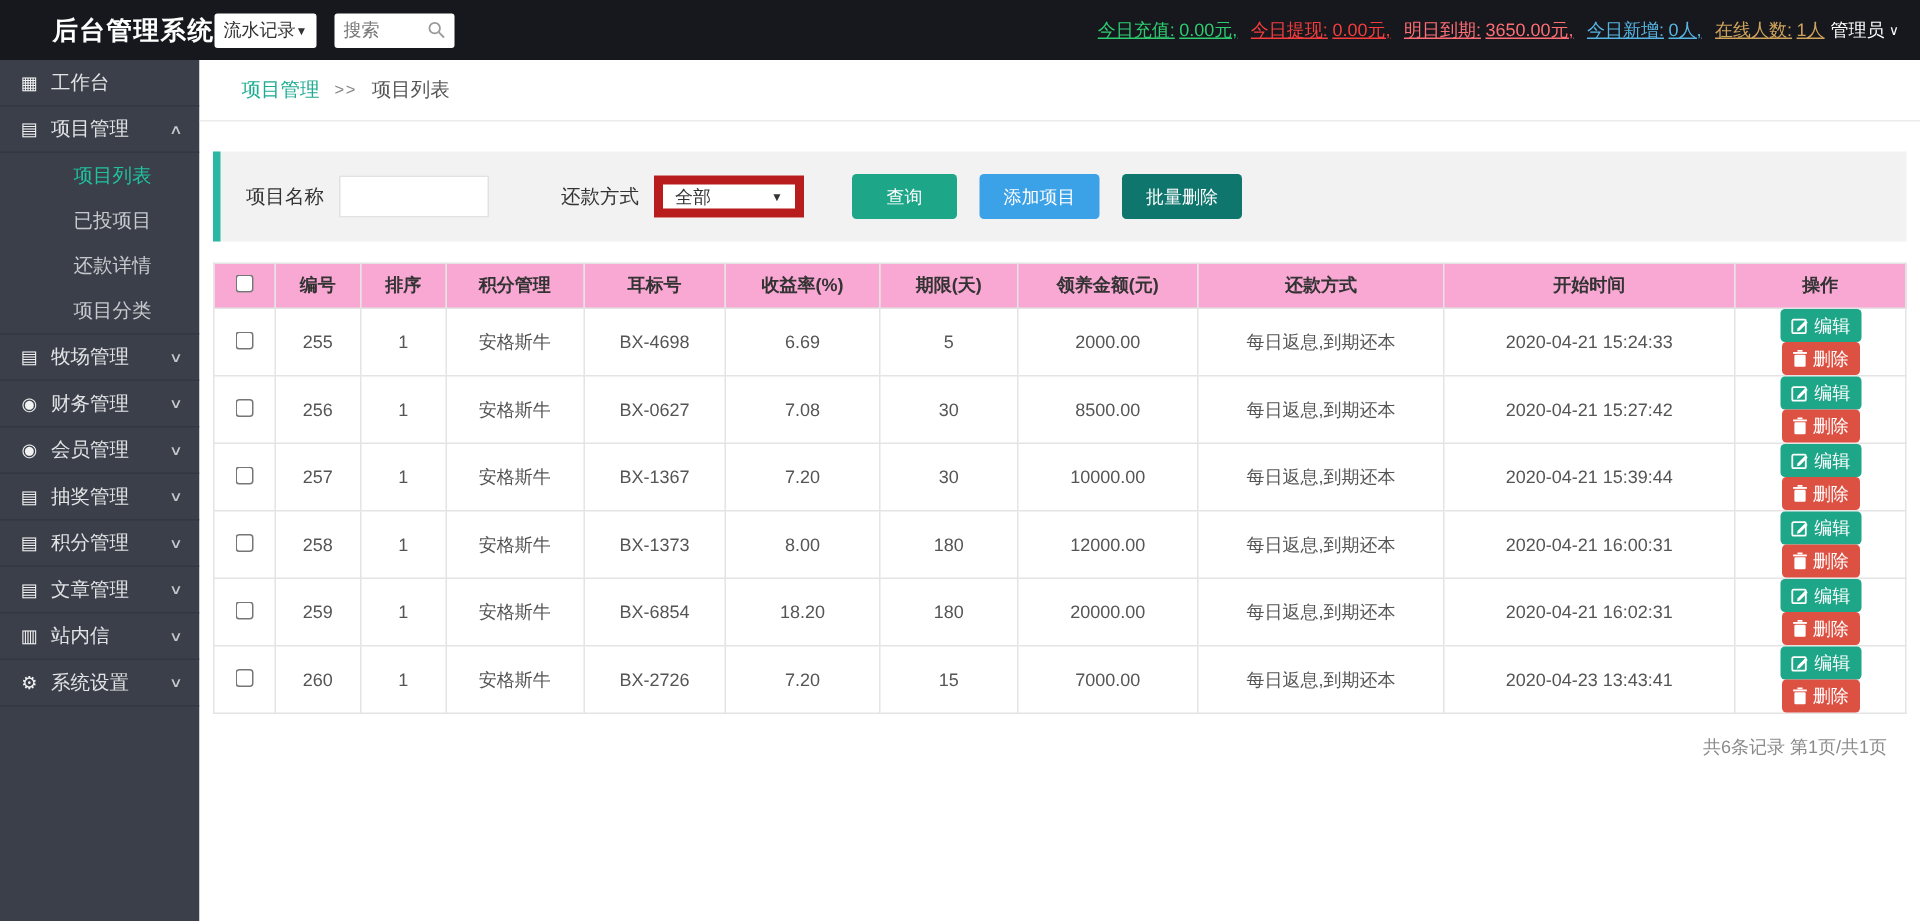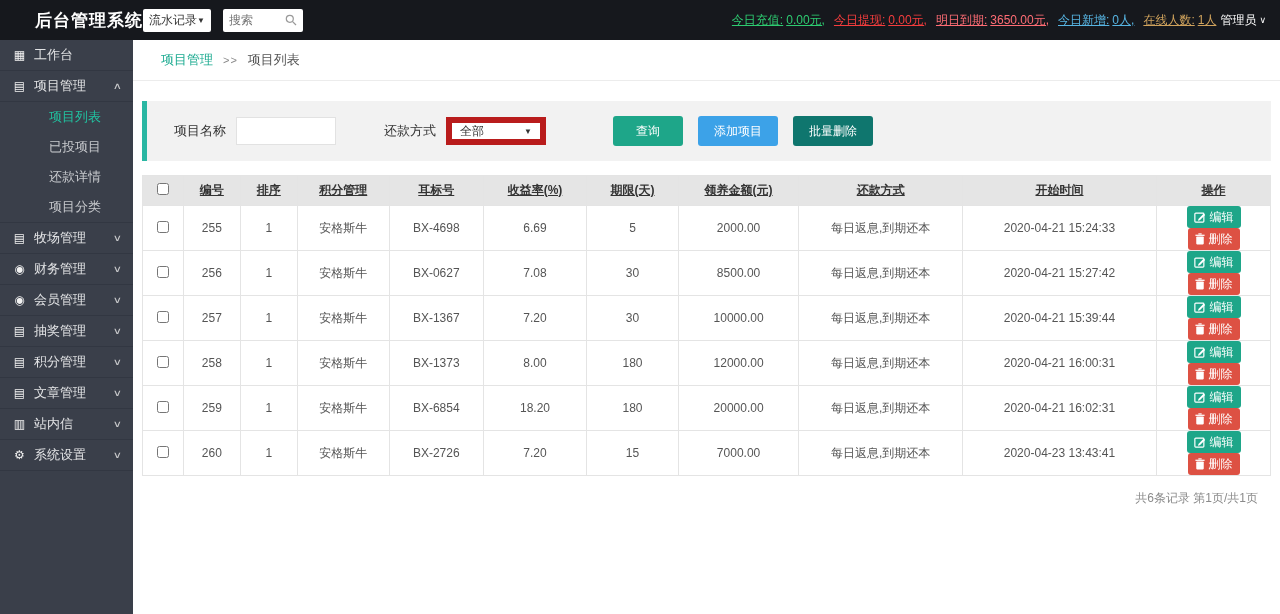--- a/index.html
+++ b/index.html
@@ -28,34 +28,34 @@
   .side-sub-item { height:30px; display:flex; align-items:center; padding-left:49px; font-size:13px; color:#c7c9cd; cursor:pointer; }
   .side-sub-item.active { color:#21c2a0; }
 
   
   .main { position:absolute; top:40px; left:133px; right:0; bottom:0; background:#fff; overflow:hidden; }
   .breadcrumb { height:41px; border-bottom:1px solid #ececec; display:flex; align-items:center; gap:10px; padding-left:28px; font-size:13px; }
   .bc-parent { color:#1dab91; cursor:pointer; }
   .bc-sep { color:#888; font-size:11px; letter-spacing:1px; }
   .bc-current { color:#555; }
 
-  .filter { margin:20px 9px 0 9px; height:60px; background:#f2f2f2; border-left:5px solid #2ab7a3; display:flex; align-items:center; padding-left:27px; }
+  .filter { margin:20px 9px 0 9px; height:60px; background:#f2f2f2; border-left:5px solid #2ab7a3; display:flex; align-items:center; padding-left:17px; }
   .flabel { font-size:13px; color:#333; margin-right:10px; white-space:nowrap; }
   .flabel.f2 { margin-left:48px; }
   .finput { width:100px; height:28px; border:1px solid #e2e2e2; background:#fff; padding:0 6px; font-size:12px; outline:none; font-family:inherit; }
   .fselect { width:100px; height:28px; background:#fff; border:6px solid #b91c1c; display:flex; align-items:center; justify-content:space-between; padding:0 8px; font-size:12px; color:#333; cursor:pointer; }
   .fselect .caret { font-size:8px; color:#333; }
   .btn { height:30px; border:none; border-radius:3px; color:#fff; font-size:12px; padding:0 16px; margin-left:15px; cursor:pointer; font-family:inherit; white-space:nowrap; }
-  .btn.teal { background:#1ea689; margin-left:67px; padding:0 23px; }
+  .btn.teal { background:#1ea689; margin-left:32px; padding:0 23px; }
   .btn.blue { background:#3ca2e8; }
   .btn.red  { background:#0f766e; }
 
   table { margin:14px 9px 0 9px; width:calc(100% - 18px); border-collapse:collapse; font-size:12px; color:#555; text-align:center; table-layout:fixed; }
   th, td { border:1px solid #e4e4e4; }
-  th { background:#e5e5e5; height:30px; font-weight:bold; color:#333;text-decoration:underline; }
+  th { background:#f9a8d4; height:30px; font-weight:bold; color:#333; }
   td { height:33px; }
   input[type=checkbox] { width:12px; height:12px; cursor:pointer; }
   .act-btn { display:inline-flex; align-items:center; gap:4px; height:22px; padding:0 7px; border:none; border-radius:3px; color:#fff; font-size:12px; margin:0 3px; cursor:pointer; font-family:inherit; vertical-align:middle; }
   .act-edit { background:#1ea689; }
   .act-del  { background:#dd5143; }
 
   .pagination { text-align:right; padding:14px 22px; font-size:12px; color:#8a8a8a; }
 </style>
 </head>
 <body>

